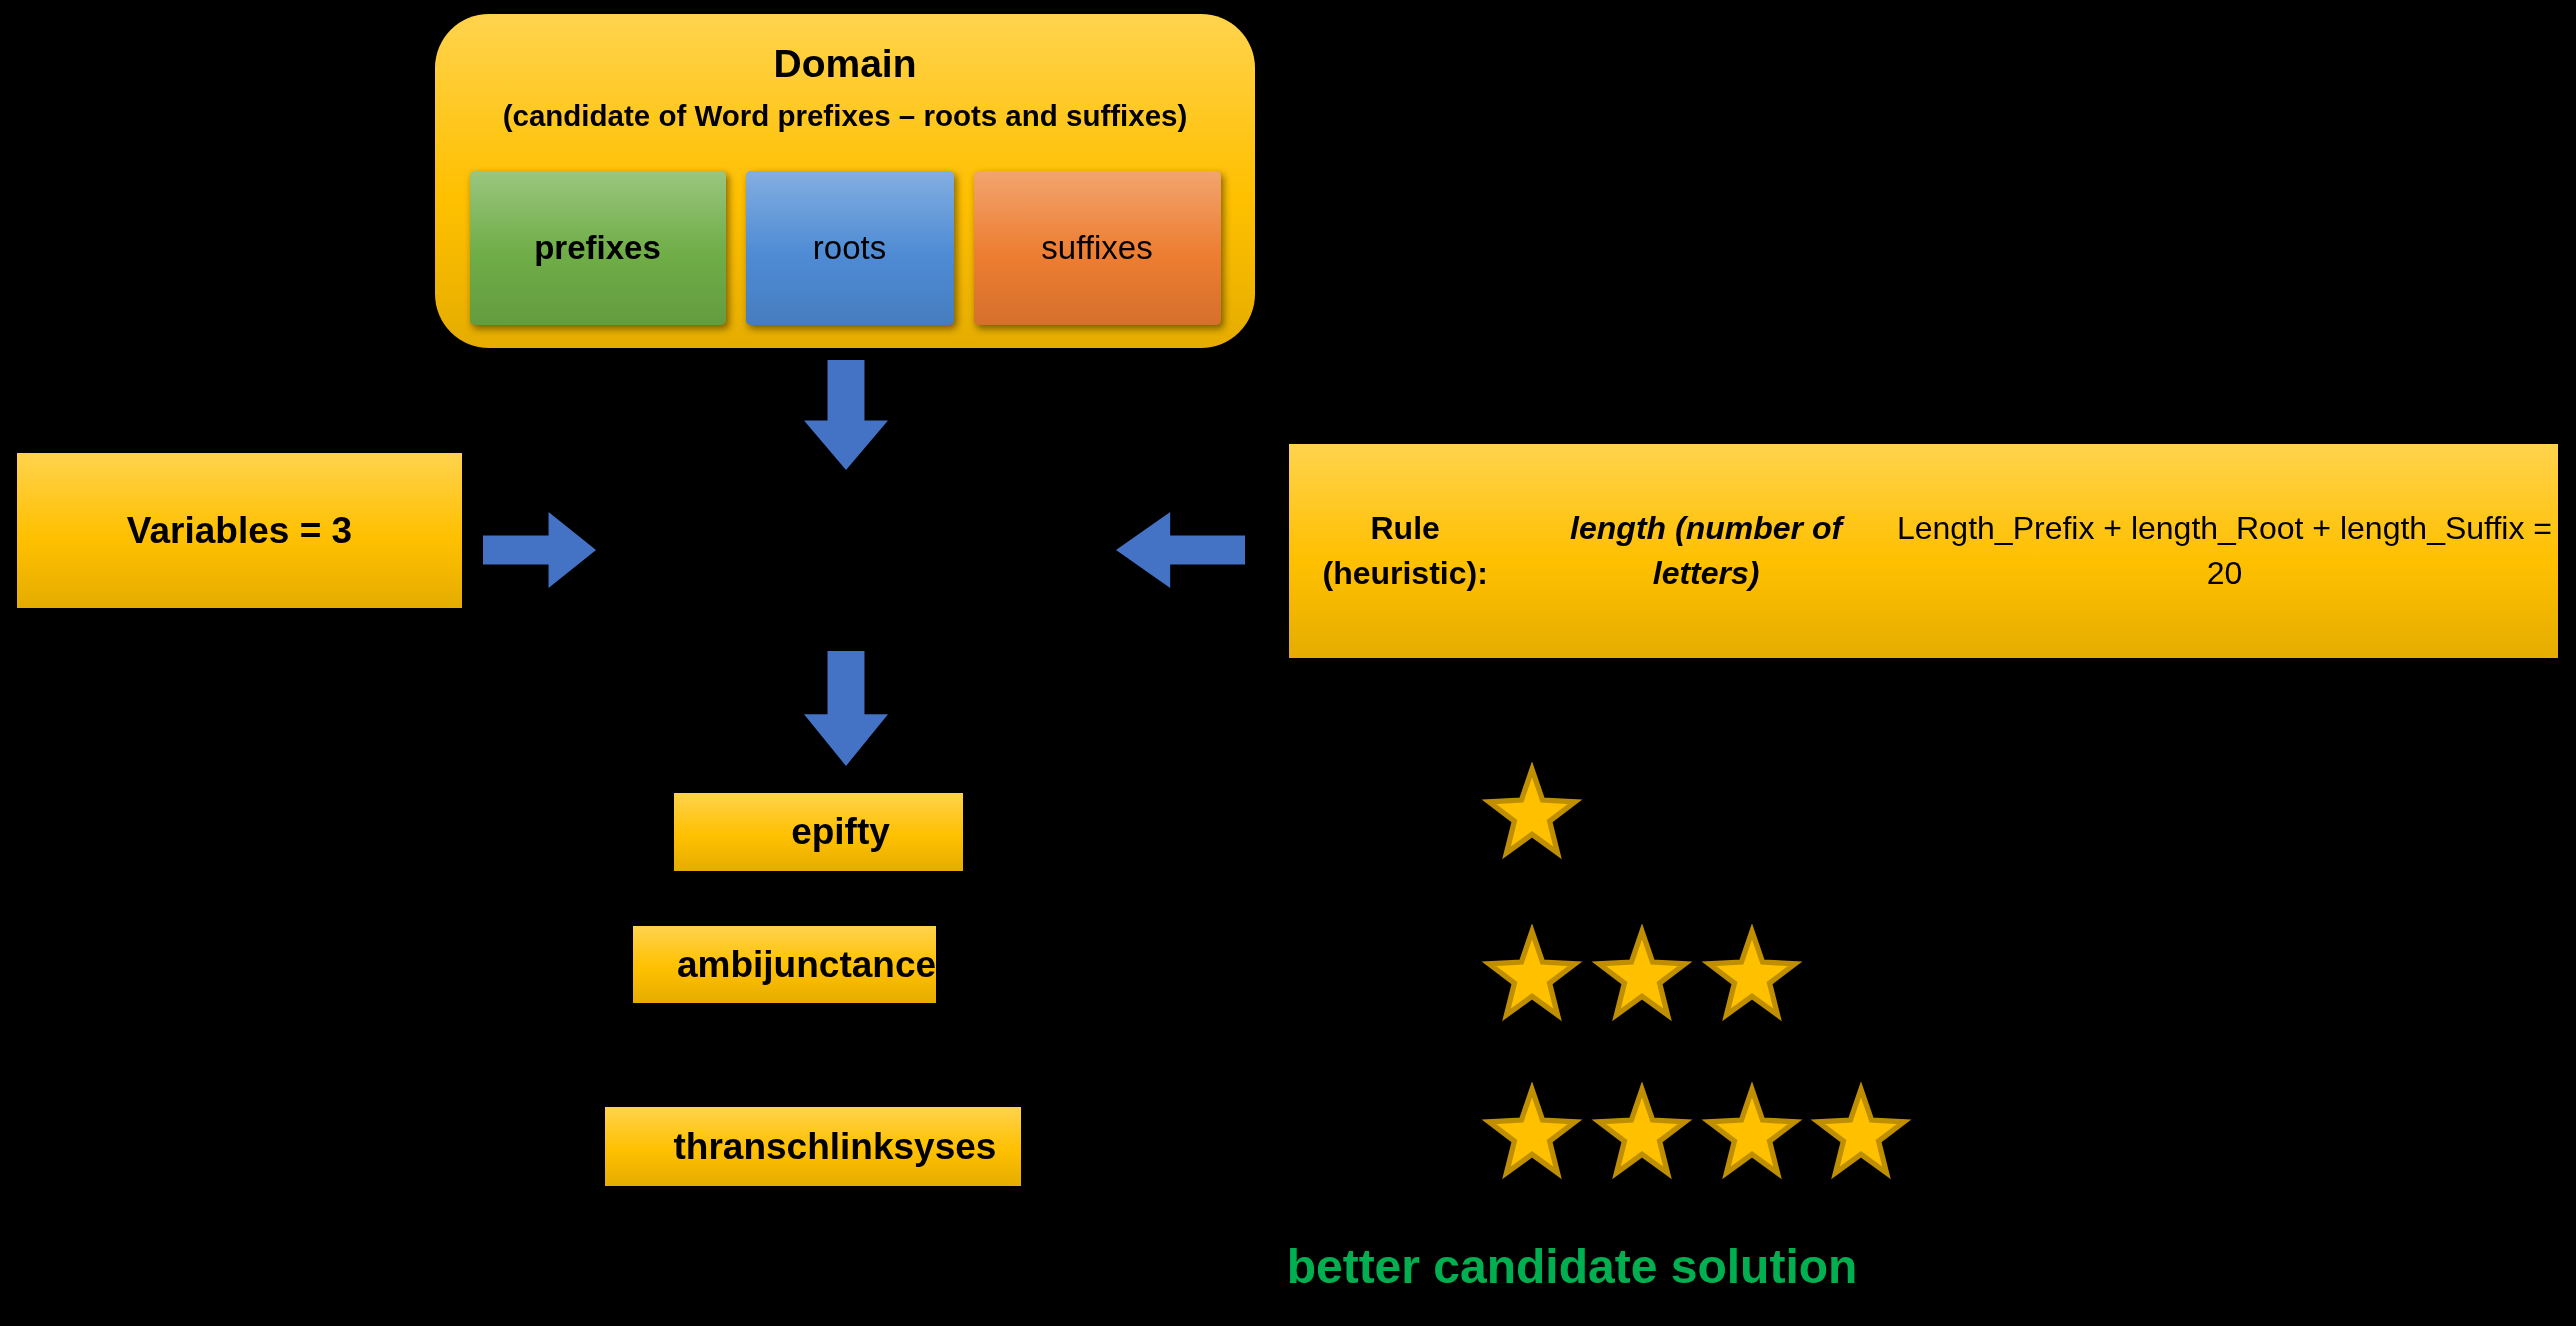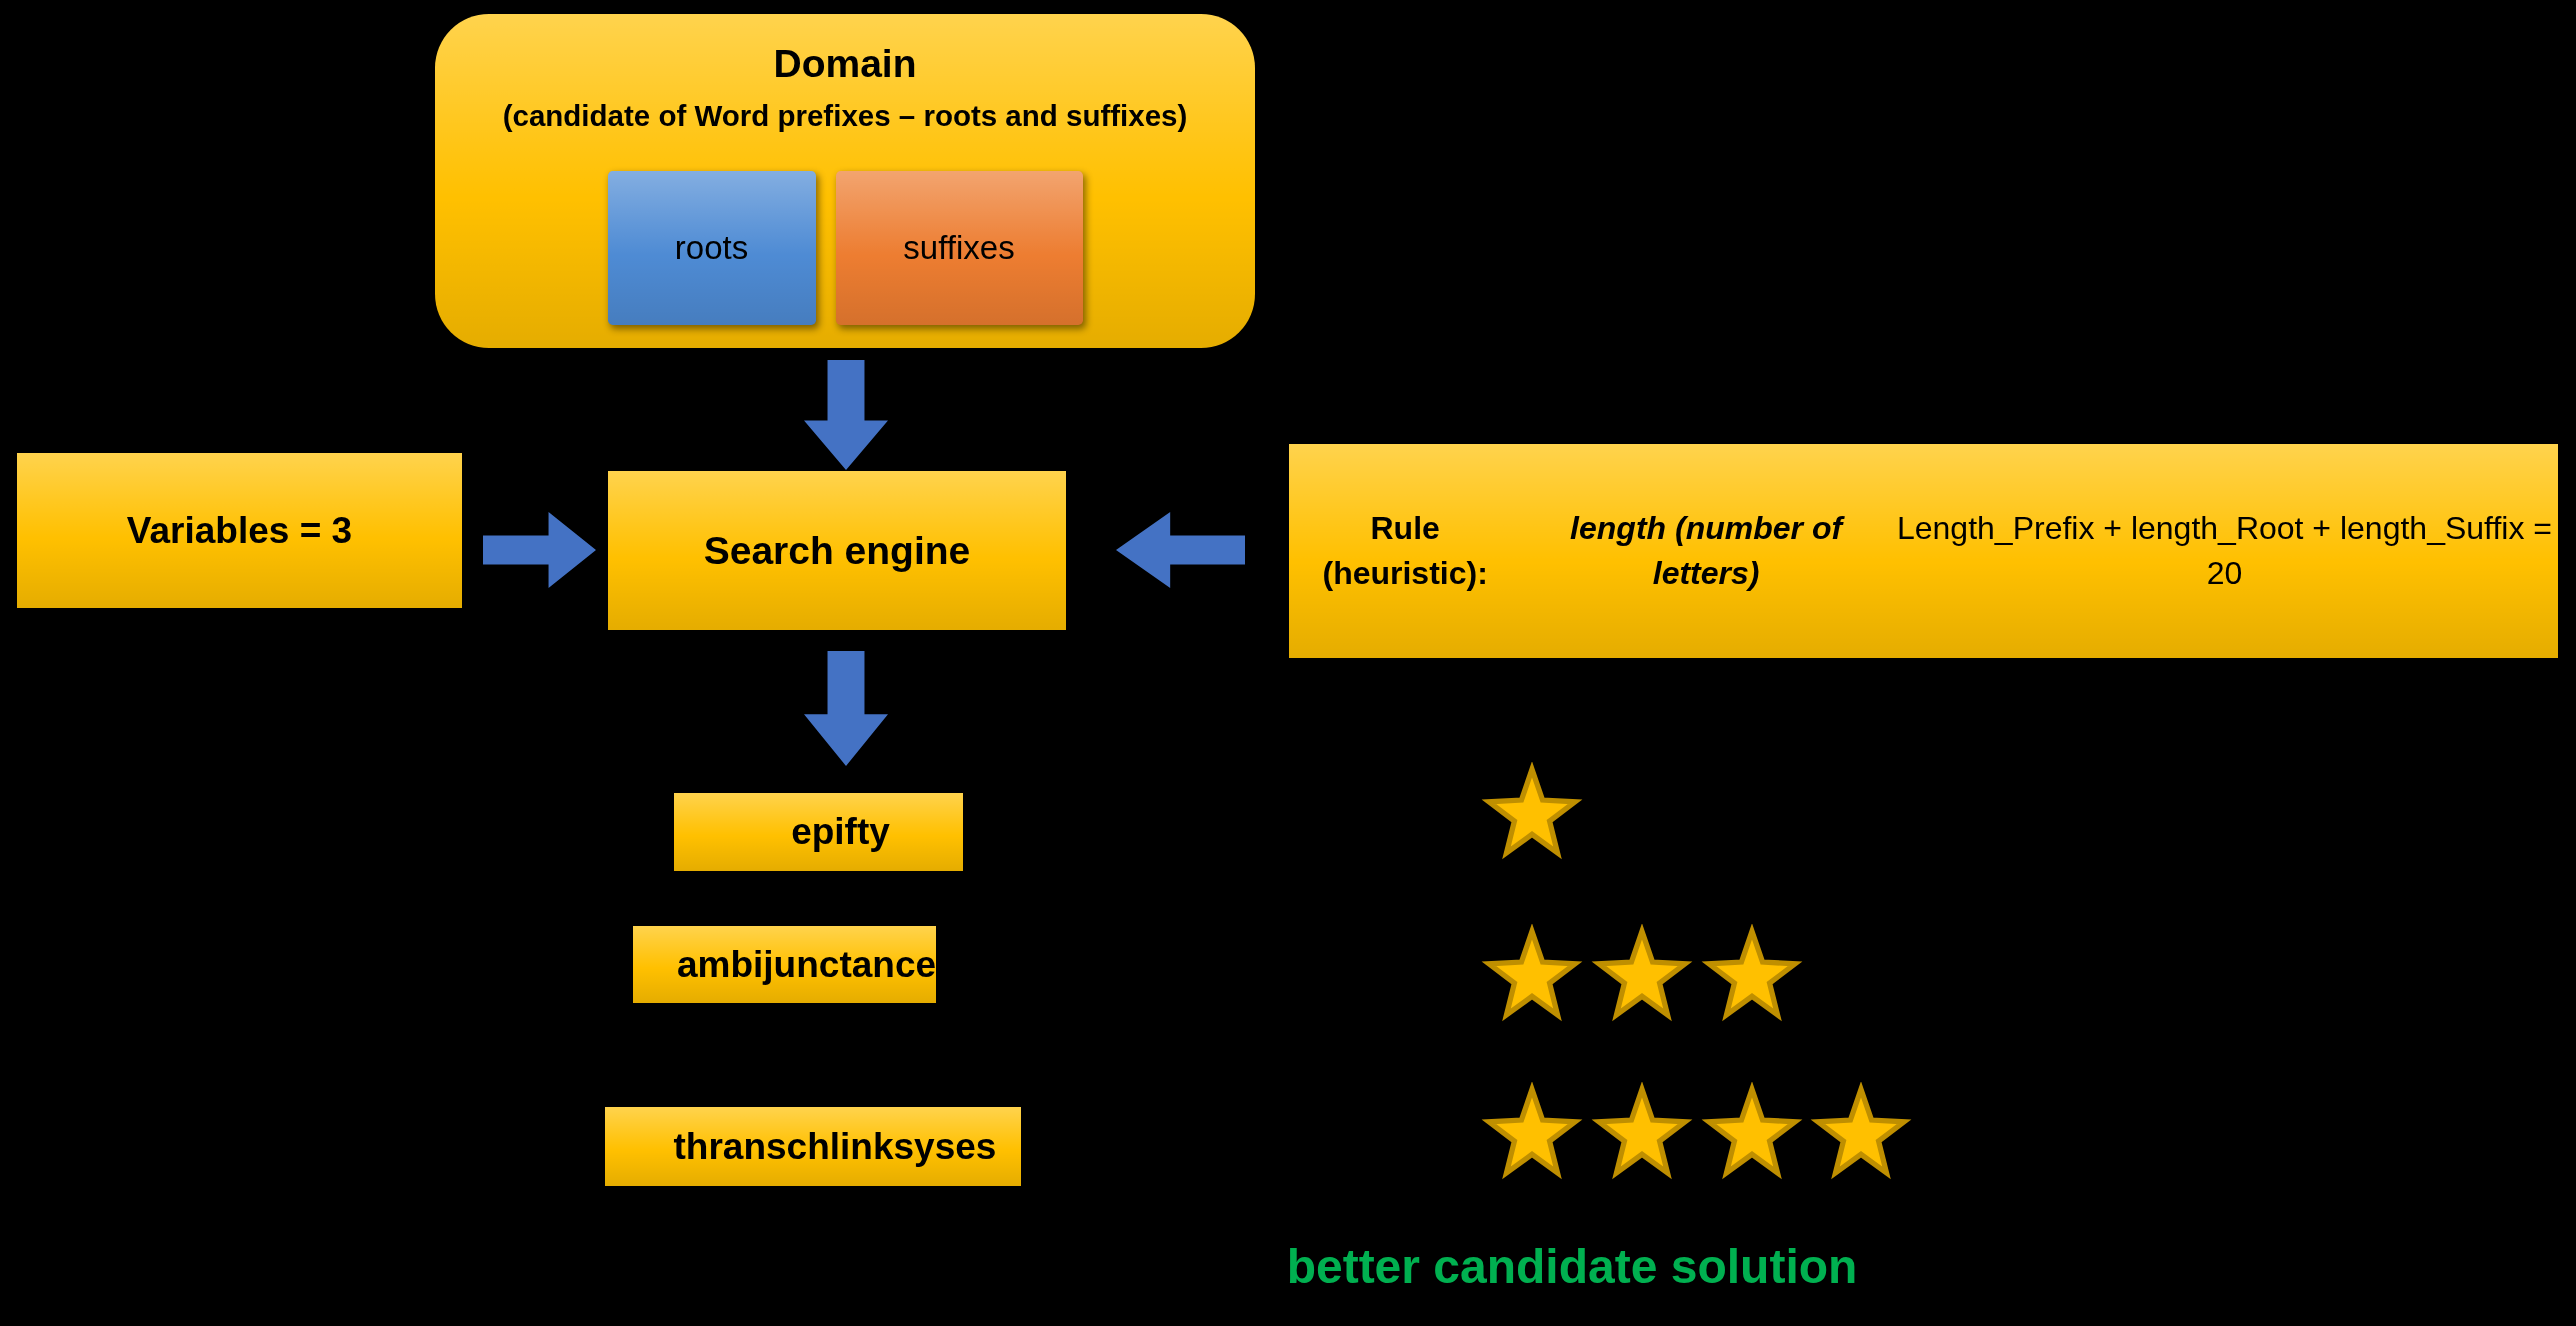--- a/index.html
+++ b/index.html
@@ -111,40 +111,40 @@
 </style>
 </head>
 <body>
 
 <div class="stage">
 
   <div class="domain-box shine" style="background-color: rgb(255, 192, 0);">
     <div class="domain-title">Domain</div>
     <div class="domain-subtitle">(candidate of Word prefixes – roots and suffixes)</div>
     <div class="chips">
+      <div class="chip shine" style="width: 256px; font-weight: bold; background-color: rgb(111, 173, 71);">
+        <span>prefixes</span>
+      </div>
       <div class="chip shine" style="width: 208px; background-color: rgb(78, 139, 212);">
         <span>roots</span>
       </div>
       <div class="chip shine" style="width: 247px; background-color: rgb(237, 125, 49);">
         <span>suffixes</span>
       </div>
     </div>
   </div>
 
   <div class="arrow arrow-down" style="left: 804px; top: 360px; width: 84px; height: 110px; background-color: rgb(68, 114, 196);"></div>
 
   <div class="box shine label-bold" style="left: 17px; top: 453px; width: 445px; height: 155px; background-color: rgb(255, 192, 0); text-align: right;">
     <span>Variables = 3</span>
   </div>
 
   <div class="arrow arrow-right" style="left: 483px; top: 512px; width: 113px; height: 76px; background-color: rgb(68, 114, 196);"></div>
 
-  <div class="box shine search-label" style="left: 608px; top: 471px; width: 458px; height: 159px; background-color: rgb(255, 192, 0);">
-    <span>Search engine</span>
-  </div>
 
   <div class="arrow arrow-left" style="left: 1116px; top: 512px; width: 129px; height: 76px; background-color: rgb(68, 114, 196);"></div>
 
   <div class="box shine rule-box" style="left: 1289px; top: 444px; width: 1269px; height: 214px; background-color: rgb(255, 192, 0);">
     <div class="rule-line1">Rule (heuristic):</div>
     <div class="rule-line2">length (number of letters)</div>
     <div class="rule-line3">Length_Prefix + length_Root + length_Suffix = 20</div>
   </div>
 
   <div class="arrow arrow-down" style="left: 804px; top: 651px; width: 84px; height: 115px; background-color: rgb(68, 114, 196);"></div>

